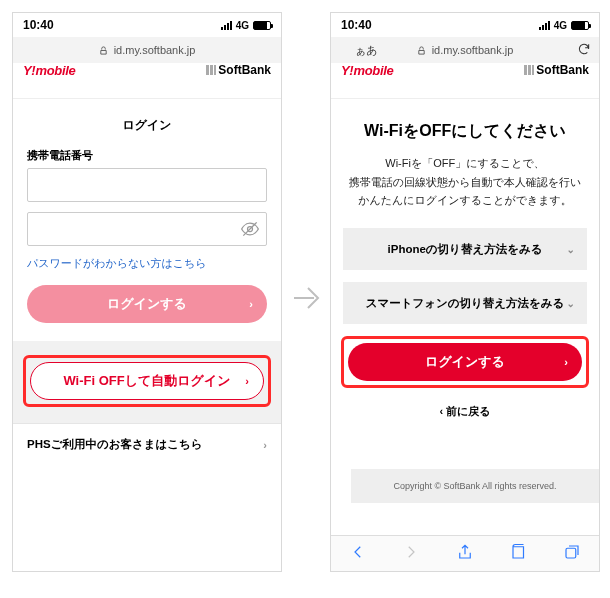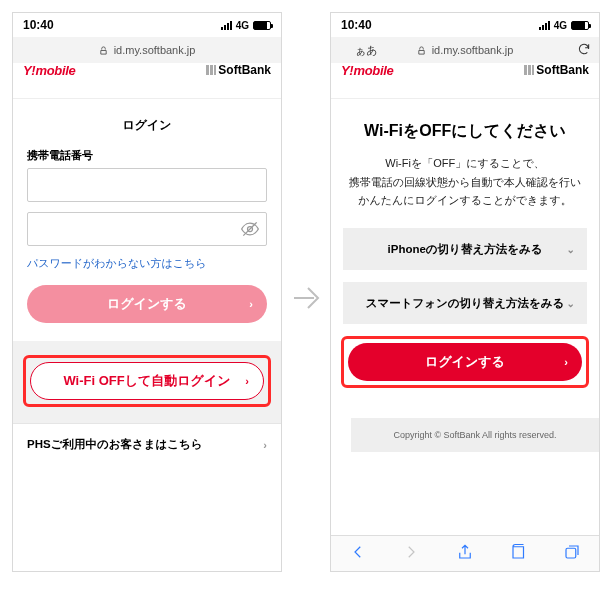--- a/index.html
+++ b/index.html
@@ -175,20 +175,21 @@
     <div class="accrow">
       <span>スマートフォンの切り替え方法をみる</span>
       <span class="dd">⌄</span>
     </div>
     <div class="hl" style="margin:6px 10px 8px">
       <div class="btn red" style="margin:0">
         <span>ログインする</span>
         <span class="chev">›</span>
       </div>
     </div>
+    <div class="backlink">‹ 前に戻る</div>
     <div class="copy">Copyright © SoftBank All rights reserved.</div>
   </div>
   <div class="tabbar">
     <span><svg viewBox="0 0 24 24">
           <path d="M15 5l-7 7 7 7"></path>
         </svg></span>
     <span class="dis"><svg viewBox="0 0 24 24">
           <path d="M9 5l7 7-7 7"></path>
         </svg></span>
     <span><svg viewBox="0 0 24 24">

